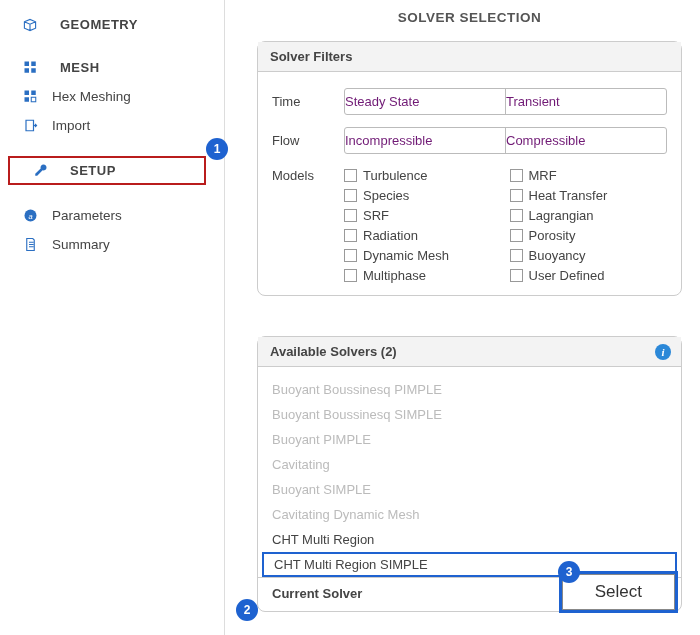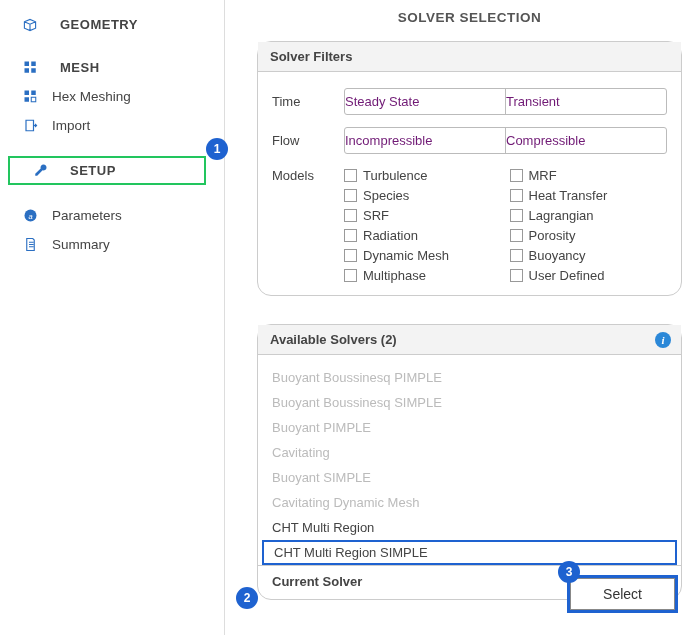--- a/index.html
+++ b/index.html
@@ -10,38 +10,38 @@
   .sidebar { width: 225px; border-right: 1px solid #ddd; padding-top: 10px; }
   .side-item { display: flex; align-items: center; height: 29px; padding-left: 20px; cursor: pointer; position: relative; }
   .side-item .icon { width: 20px; height: 20px; display: flex; align-items: center; justify-content: center; color: #2b6fc2; margin-right: 12px; }
   .side-item .lbl { color: #444; font-size: 13.5px; }
   .side-group { font-weight: 600; letter-spacing: 0.5px; color: #555; gap: 8px; }
   .side-group .lbl { font-weight: 600; font-size: 13px; }
   .side-sub { padding-left: 20px; }
   .spacer { height: 14px; }
   .setup-selected {
     margin: 2px 18px 2px 8px;
-    border: 2px solid #22c55e;
+    border: 2px solid #b91c1c;
     height: 29px;
   }
   .callout {
     position: absolute;
     width: 22px; height: 22px;
     background: #1e62d0;
     color: #fff;
     border-radius: 50%;
     display: flex; align-items: center; justify-content: center;
     font-size: 12px; font-weight: 600;
     z-index: 5;
   }
 
   
   .main { flex: 1; position: relative; padding: 0 18px 18px 32px; }
   .title { text-align: center; font-size: 13.5px; font-weight: 600; color: #555; letter-spacing: 0.5px; padding: 10px 0 16px; }
-  .panel { border: 1px solid #ccc; border-radius: 14px; margin-bottom: 28px; }
+  .panel { border: 1px solid #ccc; border-radius: 8px; margin-bottom: 40px; }
   .panel-head { background: #f3f3f3; border-bottom: 1px solid #ccc; padding: 7px 12px; font-weight: 600; font-size: 13px; color: #444; position: relative; }
   .panel-body { padding: 10px 14px 12px; }
 
   .filter-row { display: flex; align-items: center; padding: 6px 0; }
   .filter-label { width: 72px; color: #444; font-size: 13px; }
   .seg { flex: 1; display: flex; border: 1px solid #bbb; border-radius: 3px; overflow: hidden; }
   .seg div { flex: 1; text-align: left; padding: 5px 0; font-size: 13px; color: #701a75; cursor: pointer; }
   .seg div:first-child { border-right: 1px solid #bbb; }
 
   .models-row { display: flex; align-items: flex-start; padding-top: 8px; }
@@ -63,21 +63,21 @@
     position: absolute;
     right: 22px;
     bottom: 22px;
     border: 3px solid #1e62d0;
     padding: 0;
   }
   .select-btn-inner {
     border: 1px solid #888;
     padding: 7px 32px;
     background: #fff;
-    font-size: 14px;
+    font-size: 17px;
     color: #333;
     cursor: pointer;
   }
 </style>
 </head>
 <body>
 
 <div class="root">
 
   <div class="sidebar">

